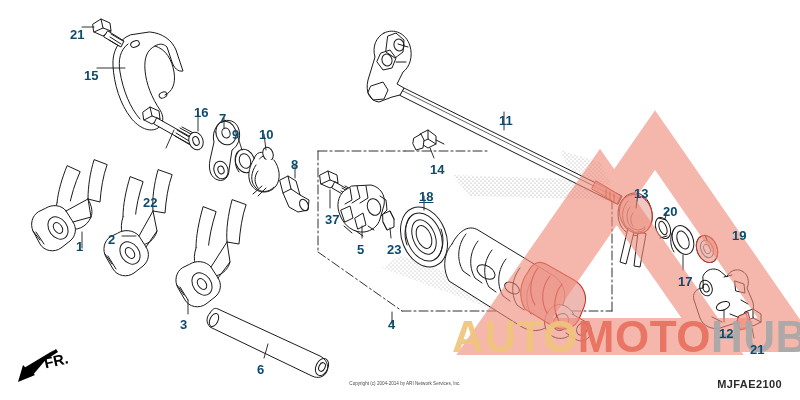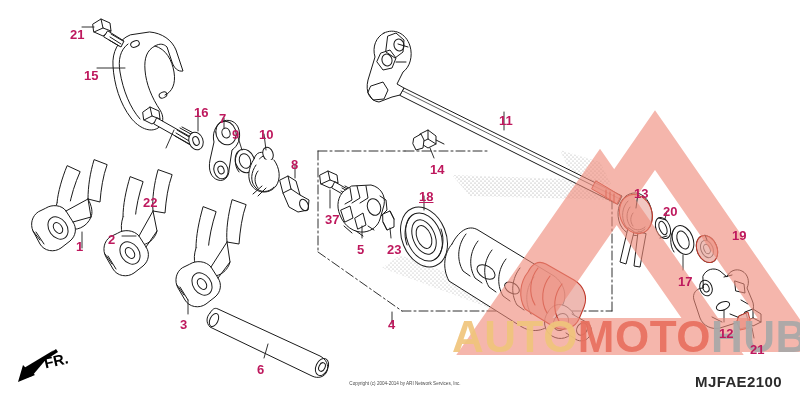--- a/index.html
+++ b/index.html
@@ -12,33 +12,33 @@
     position:relative;
     width:800px;height:400px;
     background:#ffffff;
     overflow:hidden;
   }
   #art{position:absolute;left:0;top:0;width:800px;height:400px;}
   .callout{
     position:absolute;
     font-family:"Liberation Sans", sans-serif;
     font-weight:700;
-    color:#be185d;
+    color:#0c4a6e;
     font-size:13px;
     line-height:1;
     white-space:nowrap;
     letter-spacing:0px;
   }
   #wm{position:absolute;left:0;top:0;width:800px;height:400px;pointer-events:none;}
   .pn{
     position:absolute;
     right:18px;bottom:10px;
     font-family:"Liberation Sans", sans-serif;
     font-weight:700;
-    font-size:15px;
+    font-size:11px;
     color:#2b2b2b;
     letter-spacing:.4px;
   }
   .copy{
     position:absolute;
     left:320px;bottom:12px;
     font-family:"Liberation Sans", sans-serif;
     font-size:4.6px;
     color:#4a4a4a;
     line-height:1.45;

